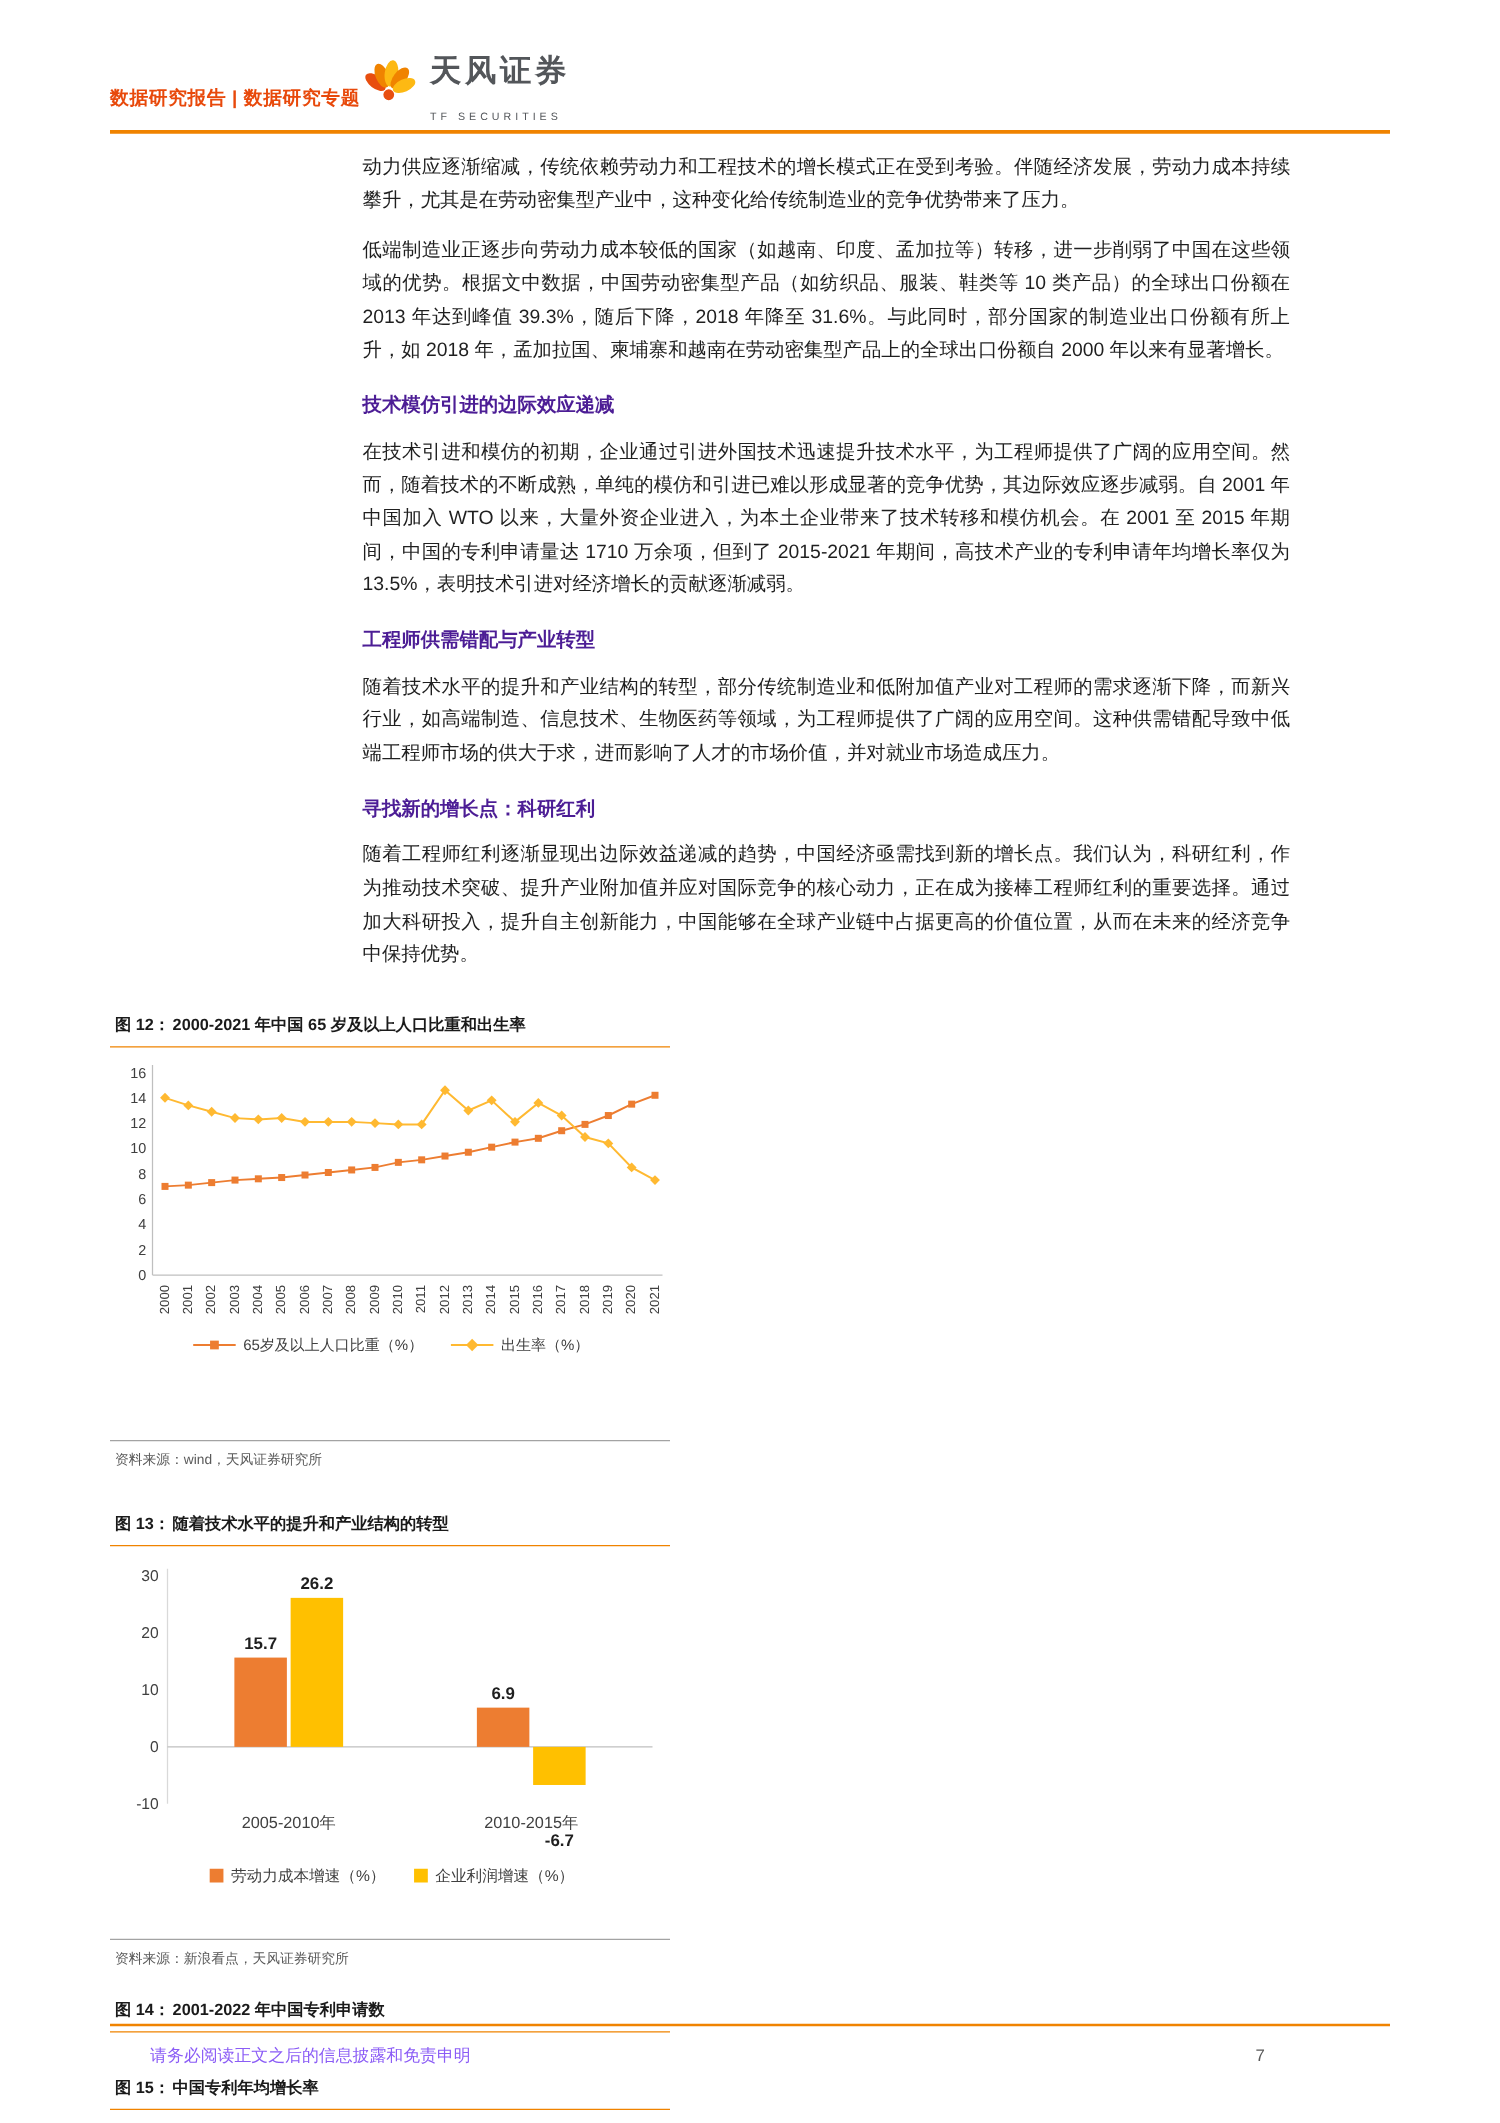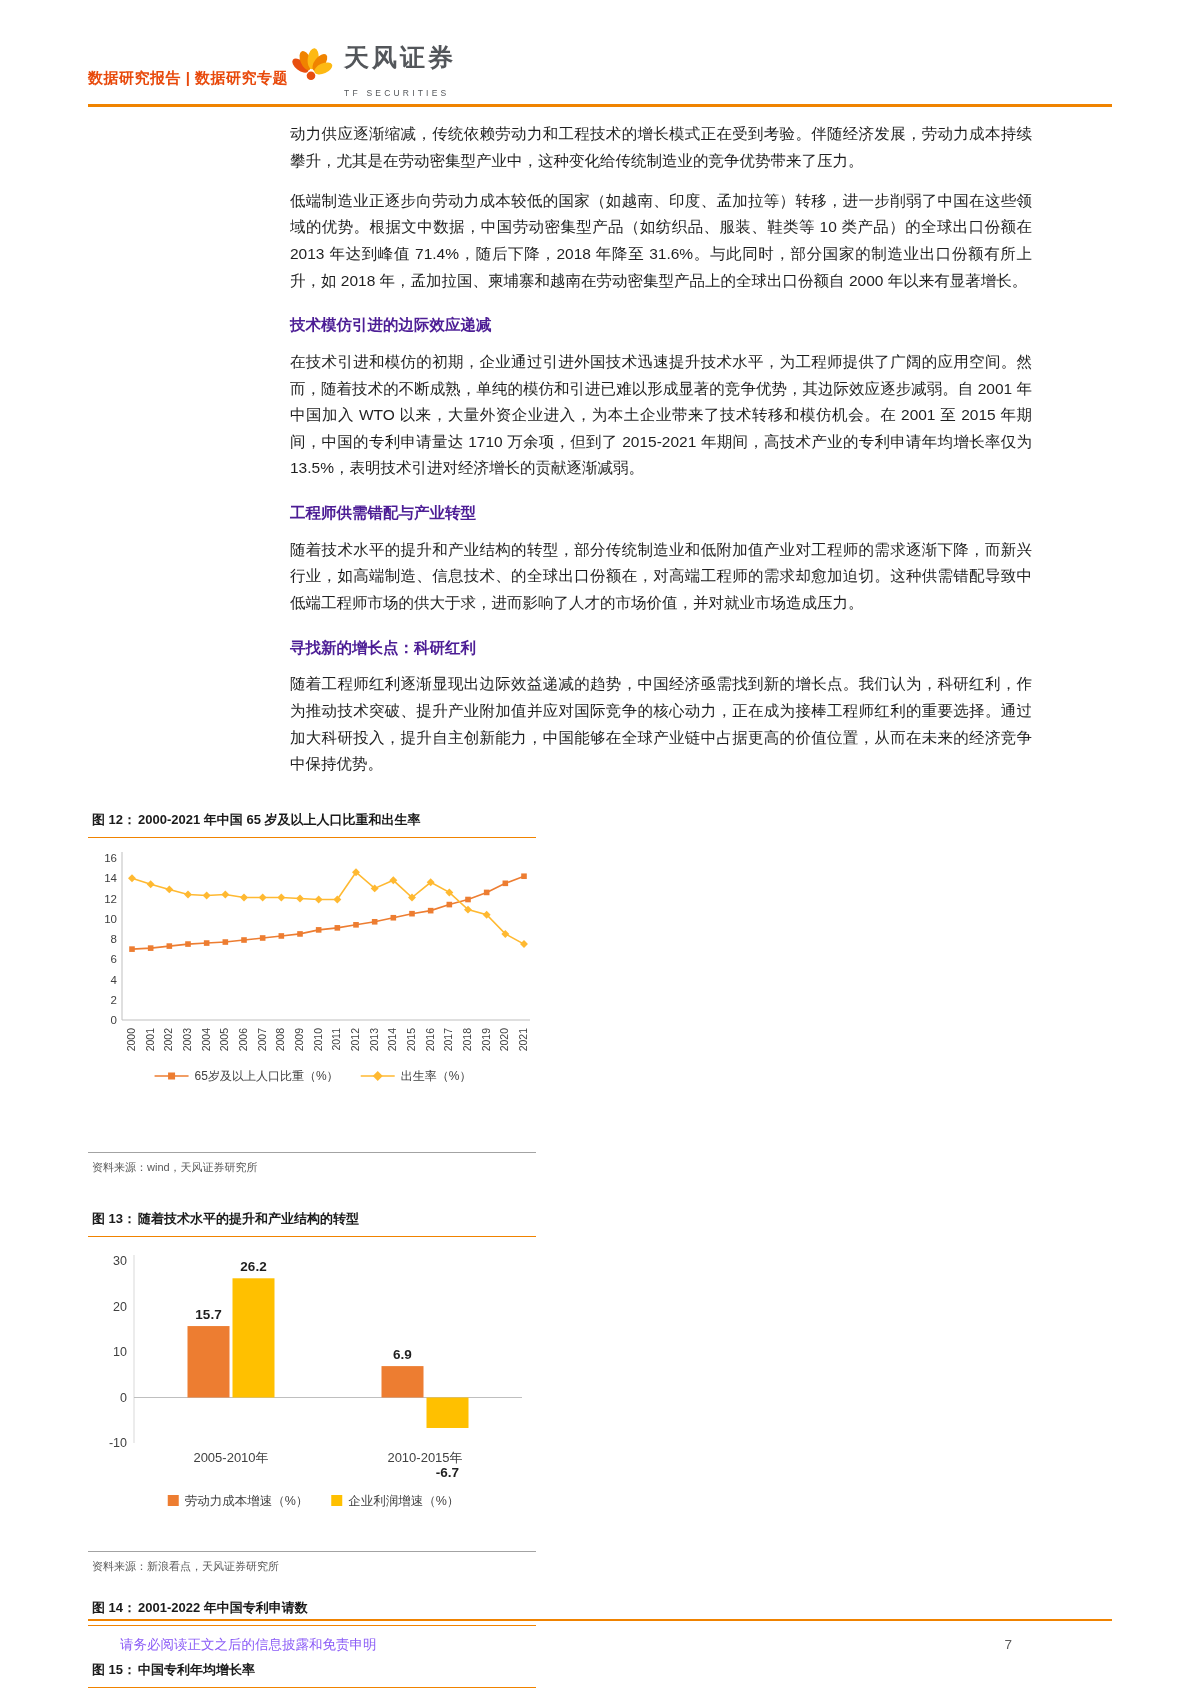--- a/index.html
+++ b/index.html
@@ -63,25 +63,25 @@
       <div class="brand-text">
         <div class="brand-name">天风证券</div>
         <div class="brand-sub">TF SECURITIES</div>
       </div>
     </div>
   </div>
   <div class="header-rule"></div>
 
   <main class="content">
     <p>动力供应逐渐缩减，传统依赖劳动力和工程技术的增长模式正在受到考验。伴随经济发展，劳动力成本持续攀升，尤其是在劳动密集型产业中，这种变化给传统制造业的竞争优势带来了压力。</p>
-    <p>低端制造业正逐步向劳动力成本较低的国家（如越南、印度、孟加拉等）转移，进一步削弱了中国在这些领域的优势。根据文中数据，中国劳动密集型产品（如纺织品、服装、鞋类等 10 类产品）的全球出口份额在 2013 年达到峰值 71.4%，随后下降，2018 年降至 31.6%。与此同时，部分国家的制造业出口份额有所上升，如 2018 年，孟加拉国、柬埔寨和越南在劳动密集型产品上的全球出口份额自 2000 年以来有显著增长。</p>
+    <p>低端制造业正逐步向劳动力成本较低的国家（如越南、印度、孟加拉等）转移，进一步削弱了中国在这些领域的优势。根据文中数据，中国劳动密集型产品（如纺织品、服装、鞋类等 10 类产品）的全球出口份额在 2013 年达到峰值 39.3%，随后下降，2018 年降至 31.6%。与此同时，部分国家的制造业出口份额有所上升，如 2018 年，孟加拉国、柬埔寨和越南在劳动密集型产品上的全球出口份额自 2000 年以来有显著增长。</p>
     <h3>技术模仿引进的边际效应递减</h3>
     <p>在技术引进和模仿的初期，企业通过引进外国技术迅速提升技术水平，为工程师提供了广阔的应用空间。然而，随着技术的不断成熟，单纯的模仿和引进已难以形成显著的竞争优势，其边际效应逐步减弱。自 2001 年中国加入 WTO 以来，大量外资企业进入，为本土企业带来了技术转移和模仿机会。在 2001 至 2015 年期间，中国的专利申请量达 1710 万余项，但到了 2015-2021 年期间，高技术产业的专利申请年均增长率仅为 13.5%，表明技术引进对经济增长的贡献逐渐减弱。</p>
     <h3>工程师供需错配与产业转型</h3>
-    <p>随着技术水平的提升和产业结构的转型，部分传统制造业和低附加值产业对工程师的需求逐渐下降，而新兴行业，如高端制造、信息技术、的全球出口份额在，对高端工程师的需求却愈加迫切。这种供需错配导致中低端工程师市场的供大于求，进而影响了人才的市场价值，并对就业市场造成压力。</p>
+    <p>随着技术水平的提升和产业结构的转型，部分传统制造业和低附加值产业对工程师的需求逐渐下降，而新兴行业，如高端制造、信息技术、生物医药等领域，为工程师提供了广阔的应用空间。这种供需错配导致中低端工程师市场的供大于求，进而影响了人才的市场价值，并对就业市场造成压力。</p>
     <h3>寻找新的增长点：科研红利</h3>
     <p>随着工程师红利逐渐显现出边际效益递减的趋势，中国经济亟需找到新的增长点。我们认为，科研红利，作为推动技术突破、提升产业附加值并应对国际竞争的核心动力，正在成为接棒工程师红利的重要选择。通过加大科研投入，提升自主创新能力，中国能够在全球产业链中占据更高的价值位置，从而在未来的经济竞争中保持优势。</p>
   </main>
 
   <section class="figures">
     <div class="fig-row">
       <figure class="fig">
         <figcaption>
           <span class="fig-label">图 12：</span><span>2000-2021 年中国 65 岁及以上人口比重和出生率</span>
         </figcaption>

